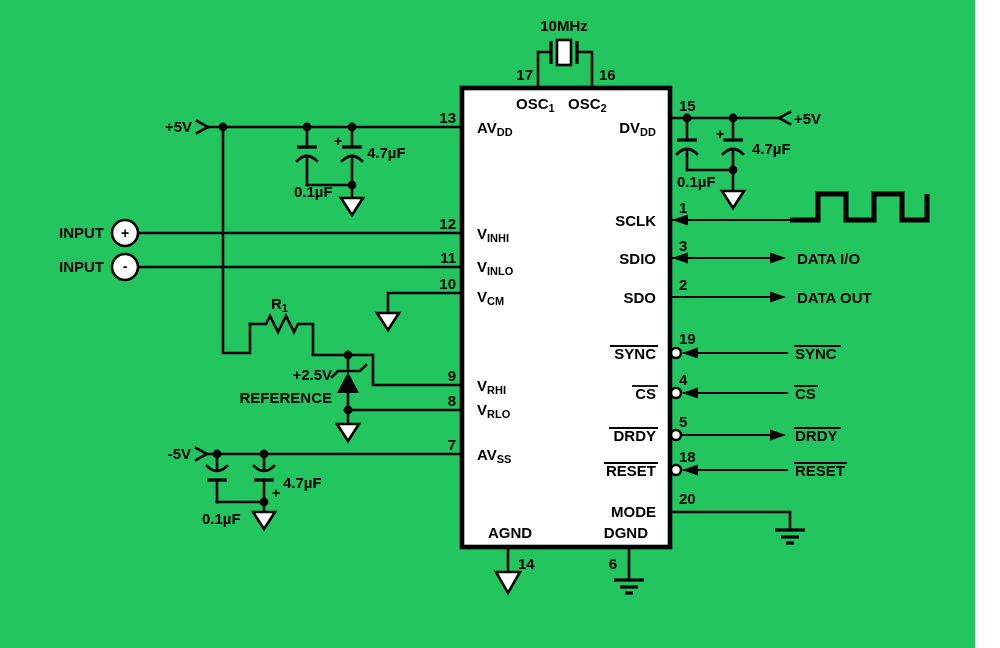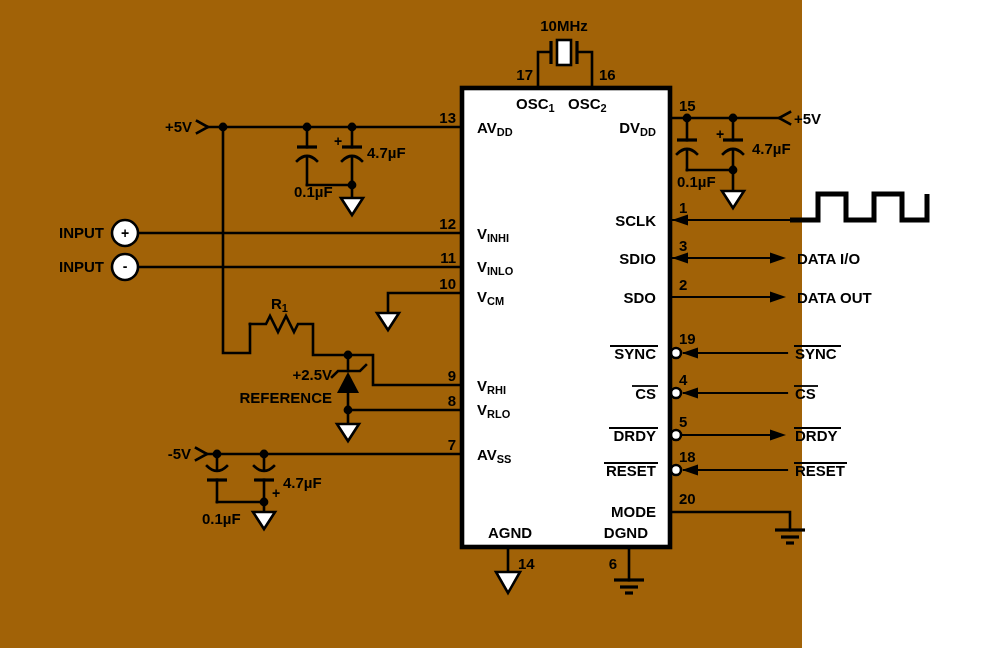--- a/index.html
+++ b/index.html
@@ -1,16 +1,16 @@
 <!DOCTYPE html>
 <html><head>
 <meta charset="utf-8">
 <style>
   html,body{margin:0;padding:0;background:#fff;}
-  .canvas{position:relative;width:802px;height:648px;background:#a16207;}
+  .canvas{position:relative;width:975px;height:648px;background:#22c55e;}
   svg{display:block;}
   .wire{stroke:#000;stroke-width:2.6;fill:none;stroke-linecap:square;stroke-linejoin:miter;}
   .thin{stroke-width:2.2;}
   .plate{stroke:#000;stroke-width:3.2;fill:none;stroke-linecap:butt;}
   .sym{stroke:#000;stroke-width:2.6;fill:#fff;}
   .fill{fill:#000;stroke:none;}
   .dot{fill:#000;stroke:none;}
   .icbox{fill:#fff;stroke:#000;stroke-width:4.6;}
   .wave{stroke:#000;stroke-width:5;fill:none;stroke-linejoin:miter;}
   .ovl{stroke:#000;stroke-width:1.8;}

